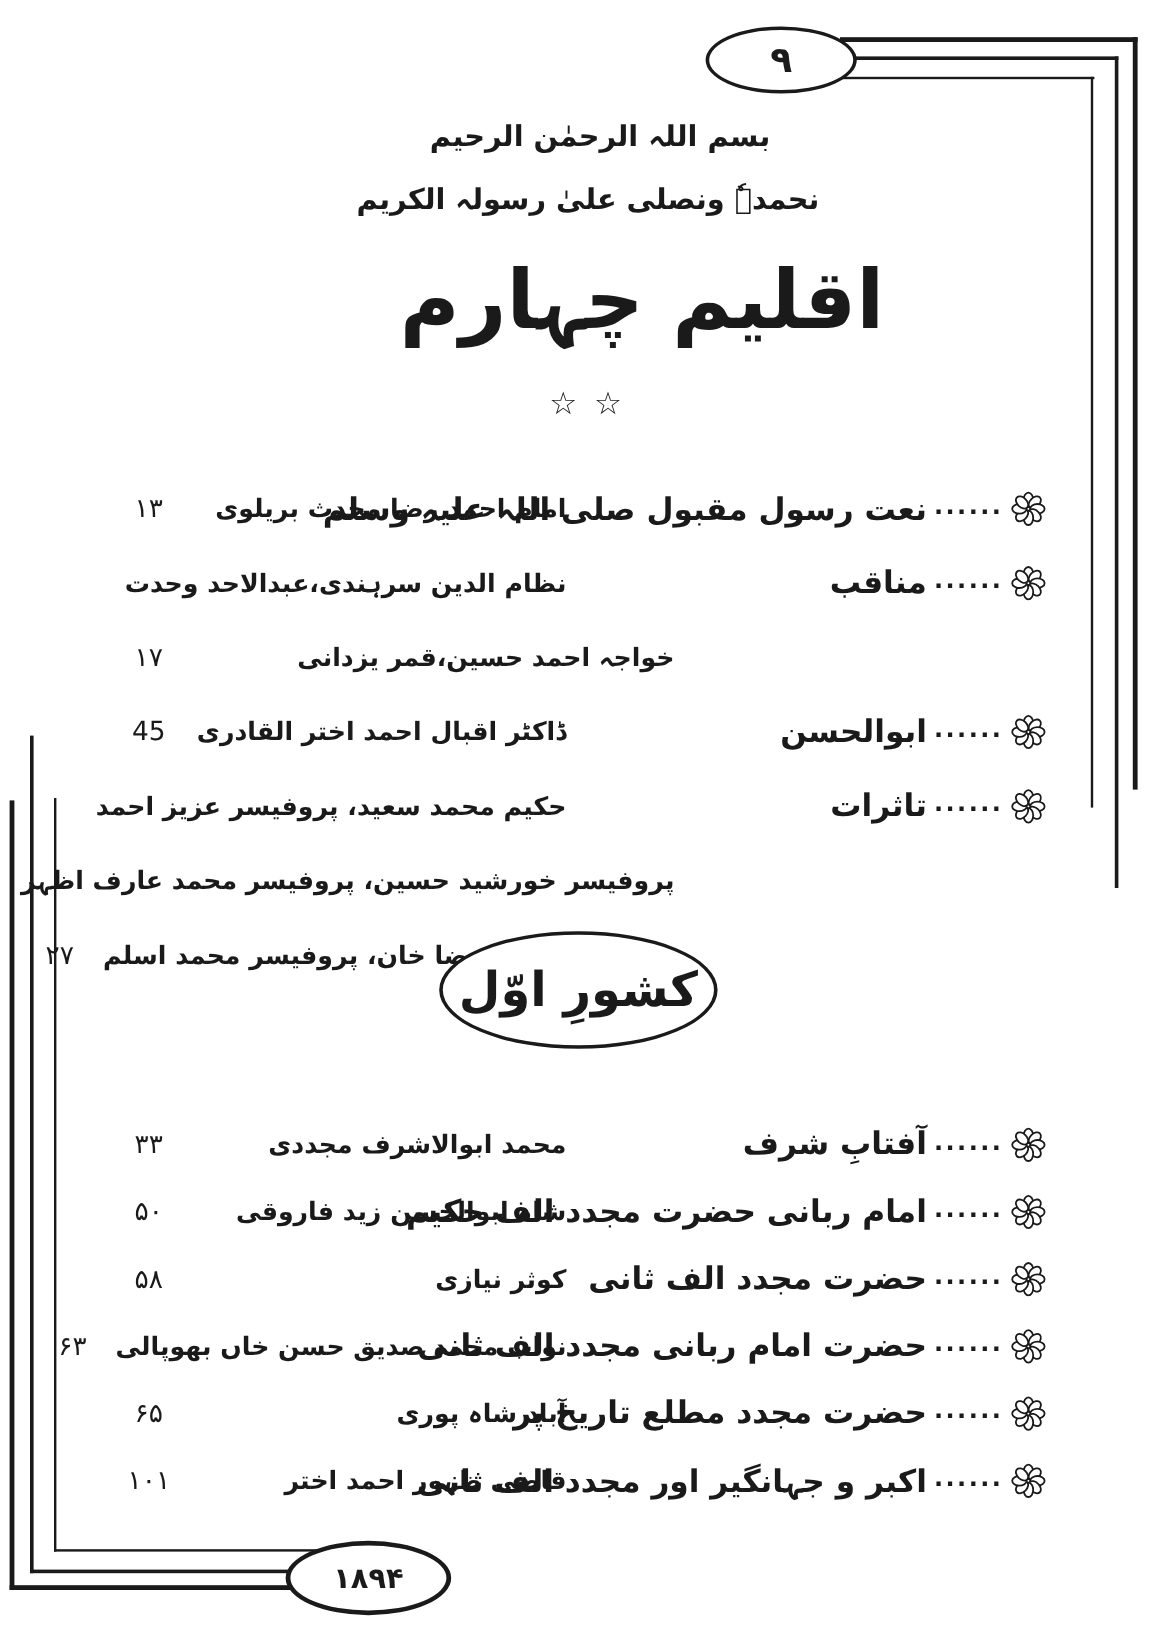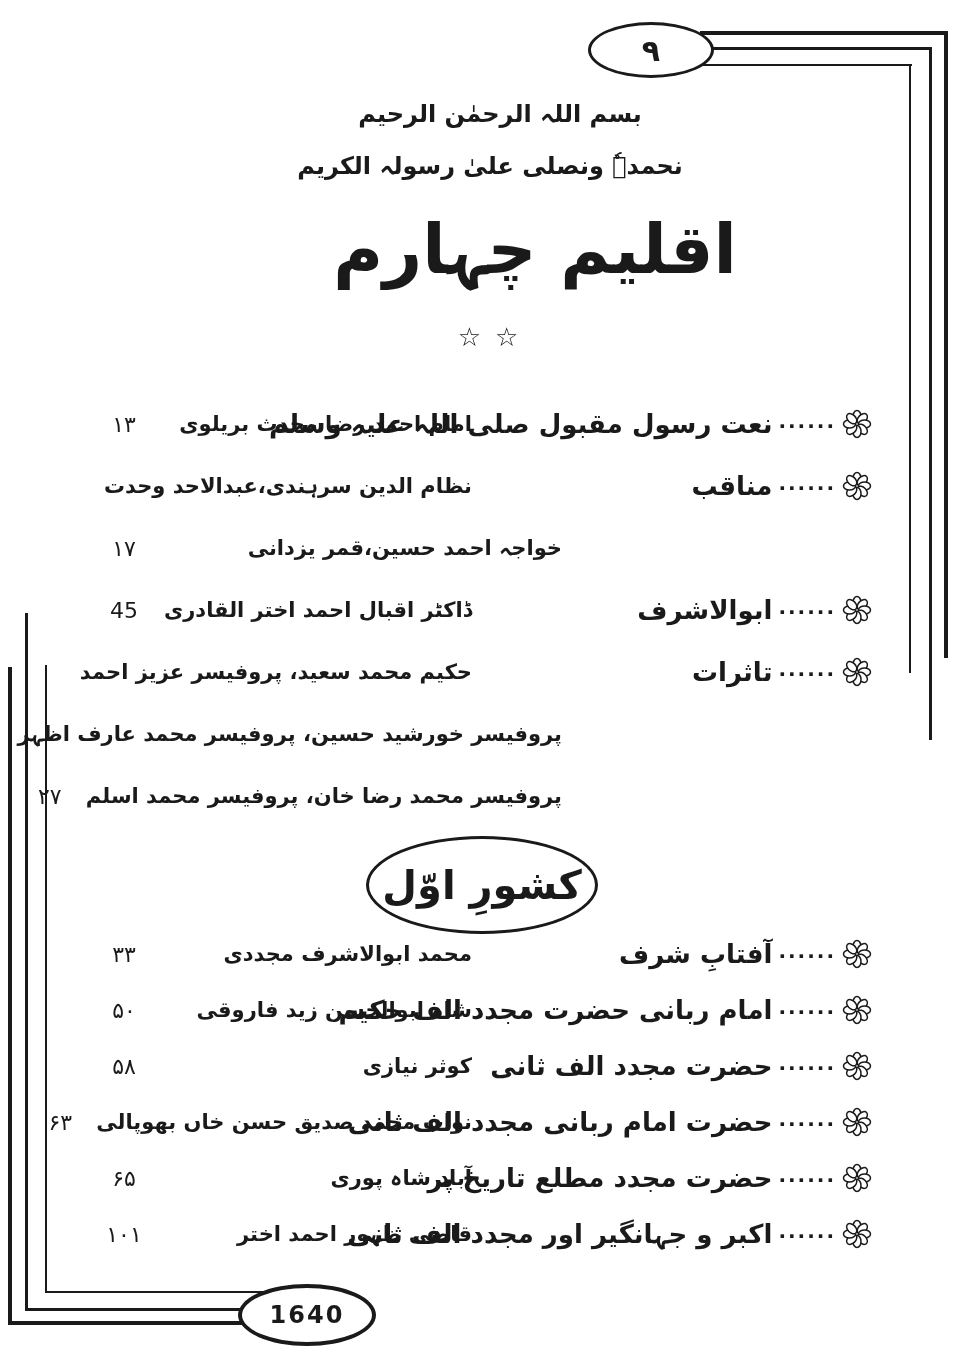--- a/index.html
+++ b/index.html
@@ -7,21 +7,21 @@
     width:960px;height:1372px;position:relative;background:#ffffff;
     font-family:"DejaVu Sans",sans-serif;color:#1a1a1a;overflow:hidden;
   }
   .ln{position:absolute;background:#1a1a1a;}
   .oval{
     position:absolute;background:#ffffff;border:3px solid #1a1a1a;border-radius:50%;
     display:flex;align-items:center;justify-content:center;z-index:3;font-weight:bold;
   }
   .badge-top{left:588px;top:22px;width:120px;height:50px;font-size:30px;}
   .badge-bottom{left:238px;top:1284px;width:130px;height:54px;border-width:4px;font-size:24px;letter-spacing:2px;}
-  .divider-oval{left:366px;top:836px;width:226px;height:92px;font-size:40px;}
+  .divider-oval{left:366px;top:776px;width:226px;height:92px;font-size:40px;}
   .center-line{position:absolute;left:0;width:100%;text-align:center;font-weight:bold;}
   .bism1{top:100px;font-size:24px;transform:translateX(20px);}
   .bism2{top:152px;font-size:24px;transform:translateX(10px);}
   .main-title{top:210px;font-size:68px;transform:translateX(55px);}
   .stars{top:322px;font-size:26px;transform:translateX(15px);letter-spacing:14px;}
   .toc-row{
     position:absolute;left:88px;width:784px;height:60px;
     display:flex;direction:rtl;align-items:center;
   }
   .entry-cell{
@@ -120,21 +120,21 @@
             <ellipse cx="15" cy="7.5" rx="4" ry="6" transform="rotate(45 15 15)"></ellipse>
             <ellipse cx="15" cy="7.5" rx="4" ry="6" transform="rotate(90 15 15)"></ellipse>
             <ellipse cx="15" cy="7.5" rx="4" ry="6" transform="rotate(135 15 15)"></ellipse>
             <ellipse cx="15" cy="7.5" rx="4" ry="6" transform="rotate(180 15 15)"></ellipse>
             <ellipse cx="15" cy="7.5" rx="4" ry="6" transform="rotate(225 15 15)"></ellipse>
             <ellipse cx="15" cy="7.5" rx="4" ry="6" transform="rotate(270 15 15)"></ellipse>
             <ellipse cx="15" cy="7.5" rx="4" ry="6" transform="rotate(315 15 15)"></ellipse>
           </g>
         </svg></span>
     <span class="dots">......</span>
-    <span class="entry-text">ابوالاشرف</span>
+    <span class="entry-text">ابوالحسن</span>
   </div>
   <div class="author-cell">ڈاکٹر اقبال احمد اختر القادری</div>
   <div class="page-cell">45</div>
 </div>
 
 <div class="toc-row" style="top:642px;">
   <div class="entry-cell">
     <span class="flower"><svg width="30" height="30" viewBox="0 0 30 30">
           <g fill="#fff" stroke="#1a1a1a" stroke-width="1.5">
             <ellipse cx="15" cy="7.5" rx="4" ry="6"></ellipse>
@@ -290,14 +290,14 @@
           </g>
         </svg></span>
     <span class="dots">......</span>
     <span class="entry-text">اکبر و جہانگیر اور مجدد الف ثانی</span>
   </div>
   <div class="author-cell">قاضی ظہور احمد اختر</div>
   <div class="page-cell">۱۰۱</div>
 </div>
 
 <div class="oval badge-bottom">
-  <span>1640</span>
+  <span>۱۸۹۴</span>
 </div>
 
 </body></html>

